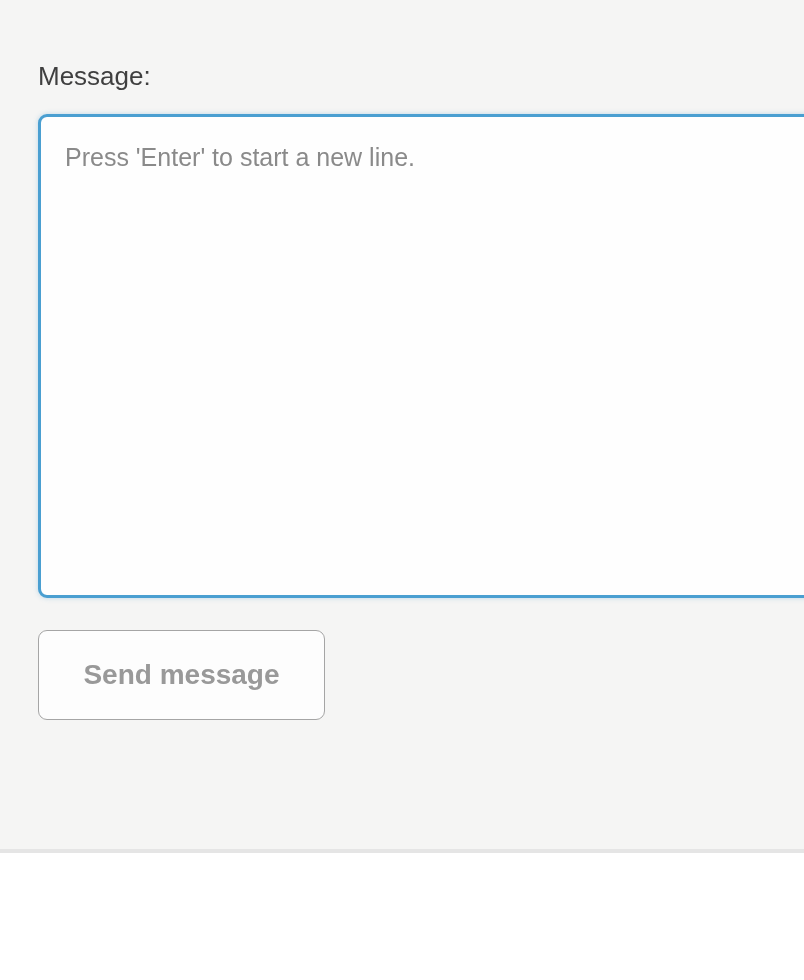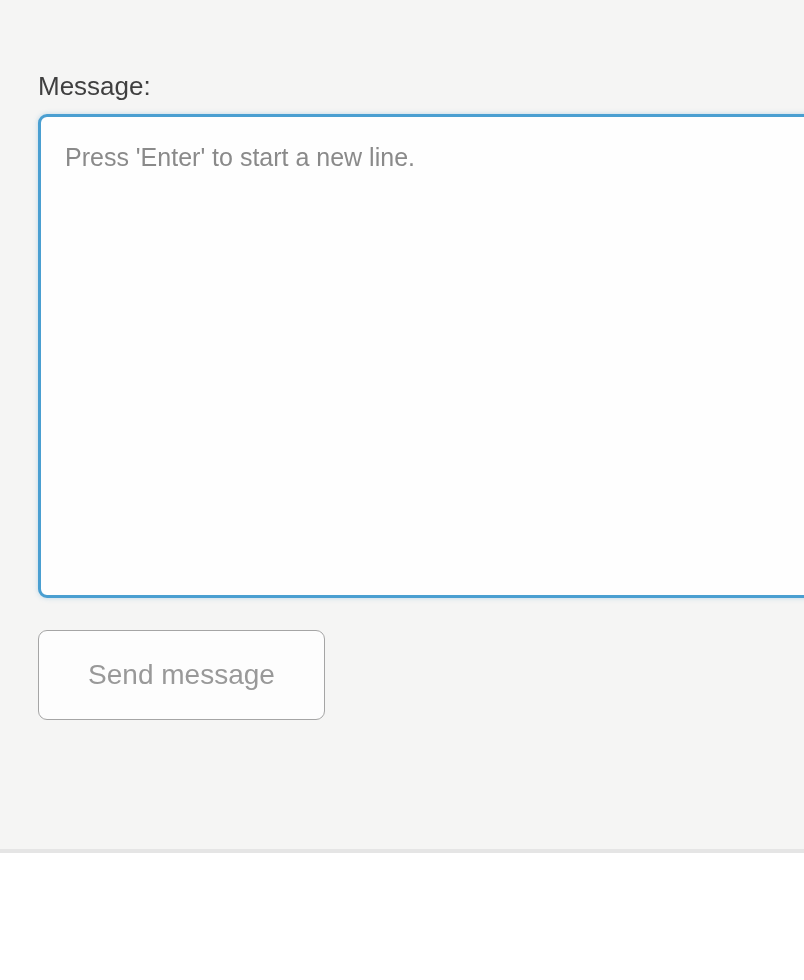--- a/index.html
+++ b/index.html
@@ -16,21 +16,21 @@
     position: relative;
     width: 804px;
     height: 849px;
     background: #f5f5f4;
     overflow: hidden;
   }
 
   .field-label {
     position: absolute;
     left: 38px;
-    top: 71px;
+    top: 61px;
     font-size: 26px;
     line-height: 1.2;
     color: #3f3f3f;
     display: block;
   }
 
   .message-textarea {
     position: absolute;
     left: 38px;
     top: 114px;
@@ -56,21 +56,21 @@
     position: absolute;
     left: 38px;
     top: 630px;
     width: 287px;
     height: 90px;
     background: #fdfdfd;
     border: 1px solid #a5a5a5;
     border-radius: 9px;
     font-family: "Liberation Sans", "DejaVu Sans", sans-serif;
     font-size: 28px;
-    font-weight: normal;
+    font-weight: bold;
     color: #999999;
     cursor: pointer;
     text-align: center;
   }
 
   .section-divider {
     width: 804px;
     height: 4px;
     background: #e5e5e5;
     border: none;

